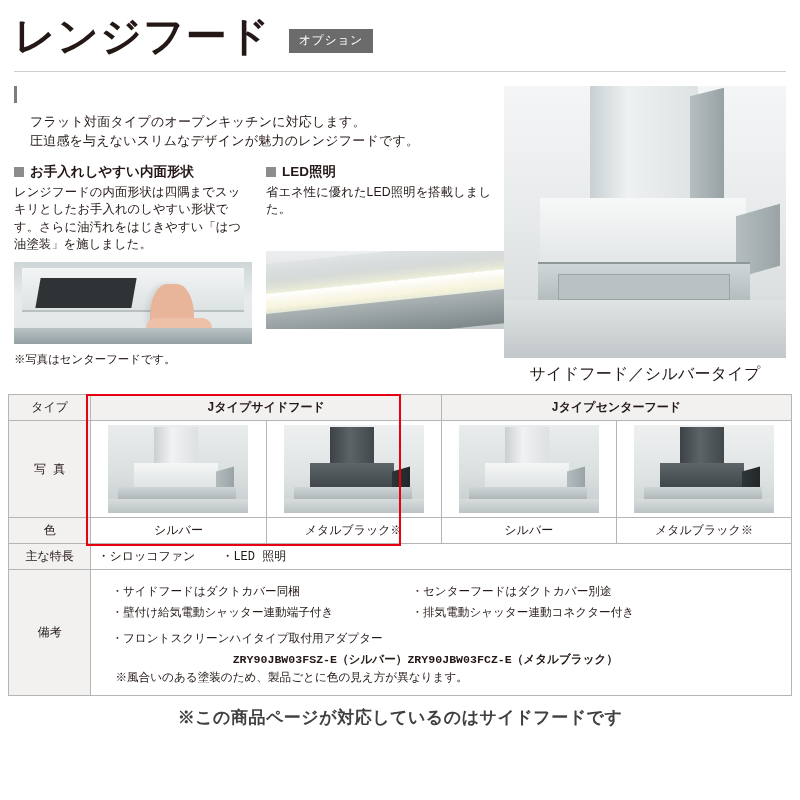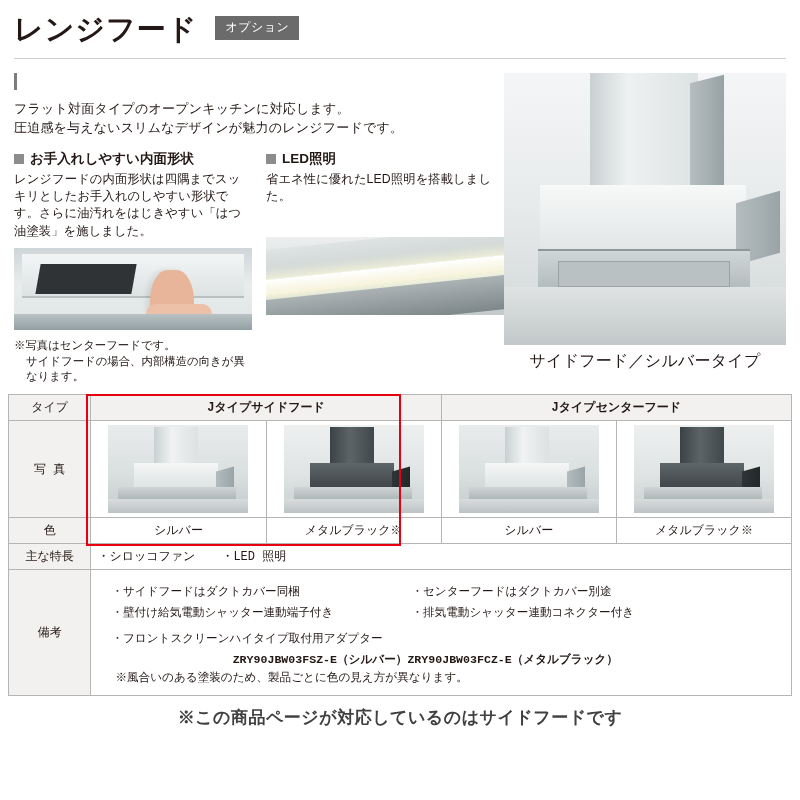--- a/index.html
+++ b/index.html
@@ -14,21 +14,21 @@
   }
 
   
   .page-header {
     display: flex;
     align-items: flex-end;
     gap: 18px;
     padding: 14px 0 0 14px;
   }
   .page-title {
-    font-size: 29px;
+    font-size: 41px;
     font-weight: bold;
     letter-spacing: 1px;
     line-height: 1.1;
   }
   .option-badge {
     background: #6b6b6b;
     color: #ffffff;
     font-size: 12px;
     padding: 3px 10px 4px 10px;
     margin-bottom: 6px;
@@ -54,21 +54,21 @@
   .section-heading .bar {
     display: inline-block;
     width: 3px;
     height: 17px;
     background: #7d7d7d;
     margin-right: 8px;
   }
   .lead {
     font-size: 13px;
     line-height: 1.45;
-    margin: 0 0 12px 0;
+    margin: 0 0 12px 16px;
     letter-spacing: 0.2px;
   }
 
   .two-col {
     display: flex;
     gap: 14px;
     width: 490px;
   }
   .col { width: 238px; }
   .sub-heading {
@@ -348,21 +348,20 @@
       <div class="photo-inner">
         <div class="hoodbody"></div>
         <div class="filter"></div>
         <div class="hand"></div>
         <div class="arm"></div>
         <div class="base"></div>
       </div>
 
       <div class="note-left">
         <span>※写真はセンターフードです。</span>
-        <span class="ind">サイドフードの場合、内部構造の向きが異なります。</span>
       </div>
     </div>
 
     <div class="col">
       <div class="sub-heading">
         <span class="sq"></span>
         <span>LED照明</span>
       </div>
       <p class="body-text">省エネ性に優れたLED照明を搭載しました。</p>
 

